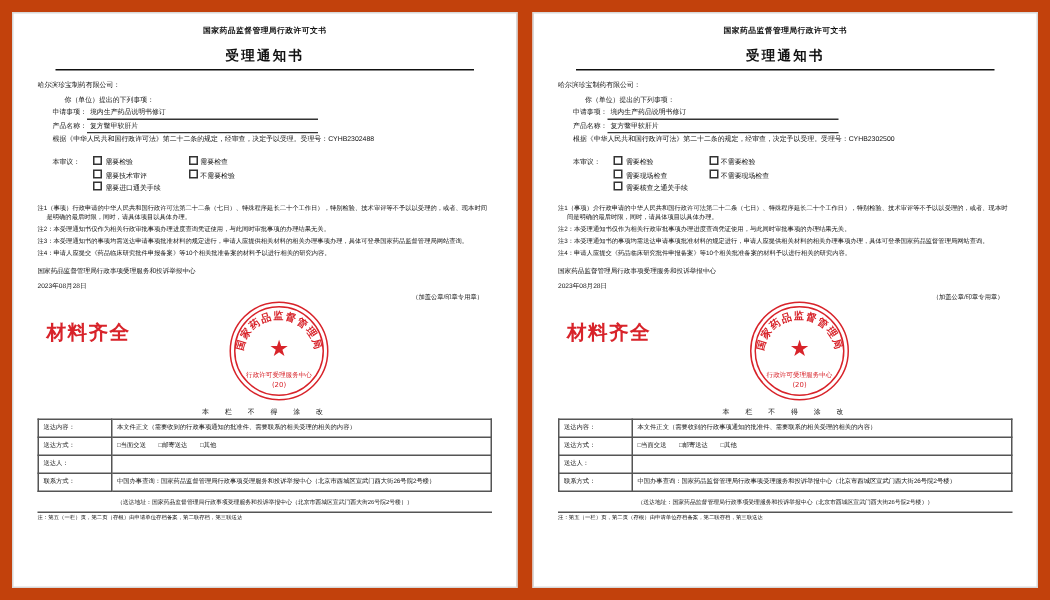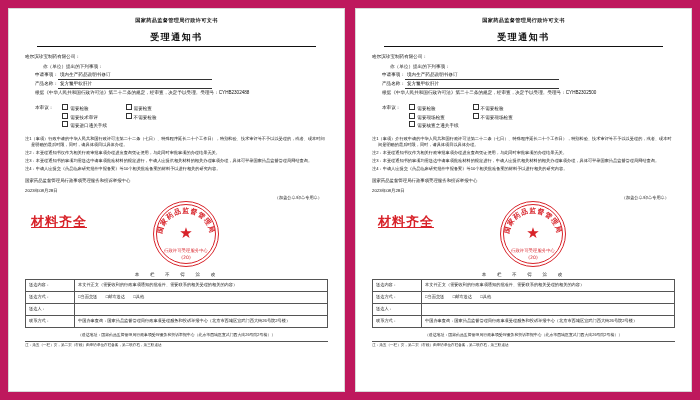--- a/index.html
+++ b/index.html
@@ -7,21 +7,21 @@
     padding: 0;
     width: 700px;
     height: 400px;
     background: #ffffff;
     font-family: "Liberation Sans", sans-serif;
   }
   .page {
     position: relative;
     width: 700px;
     height: 400px;
-    background: #be185d;
+    background: #c2410c;
     overflow: hidden;
   }
   .doc {
     position: absolute;
     top: 8px;
     width: 337px;
     height: 384px;
     background: #ffffff;
     border: 1px solid #d8d8d8;
     box-sizing: border-box;
@@ -125,21 +125,20 @@
   }
   .red-text {
     position: absolute;
     left: 6px;
     top: 18px;
     color: #d8232a;
     font-size: 13px;
     font-weight: bold;
     letter-spacing: 1px;
     font-family: "DejaVu Sans", sans-serif;
-    text-decoration: underline;
   }
   .seal {
     position: absolute;
     left: 128px;
     top: 6px;
     width: 66px;
     height: 66px;
     border: 1.6px solid #d8232a;
     border-radius: 50%;
     box-sizing: border-box;

